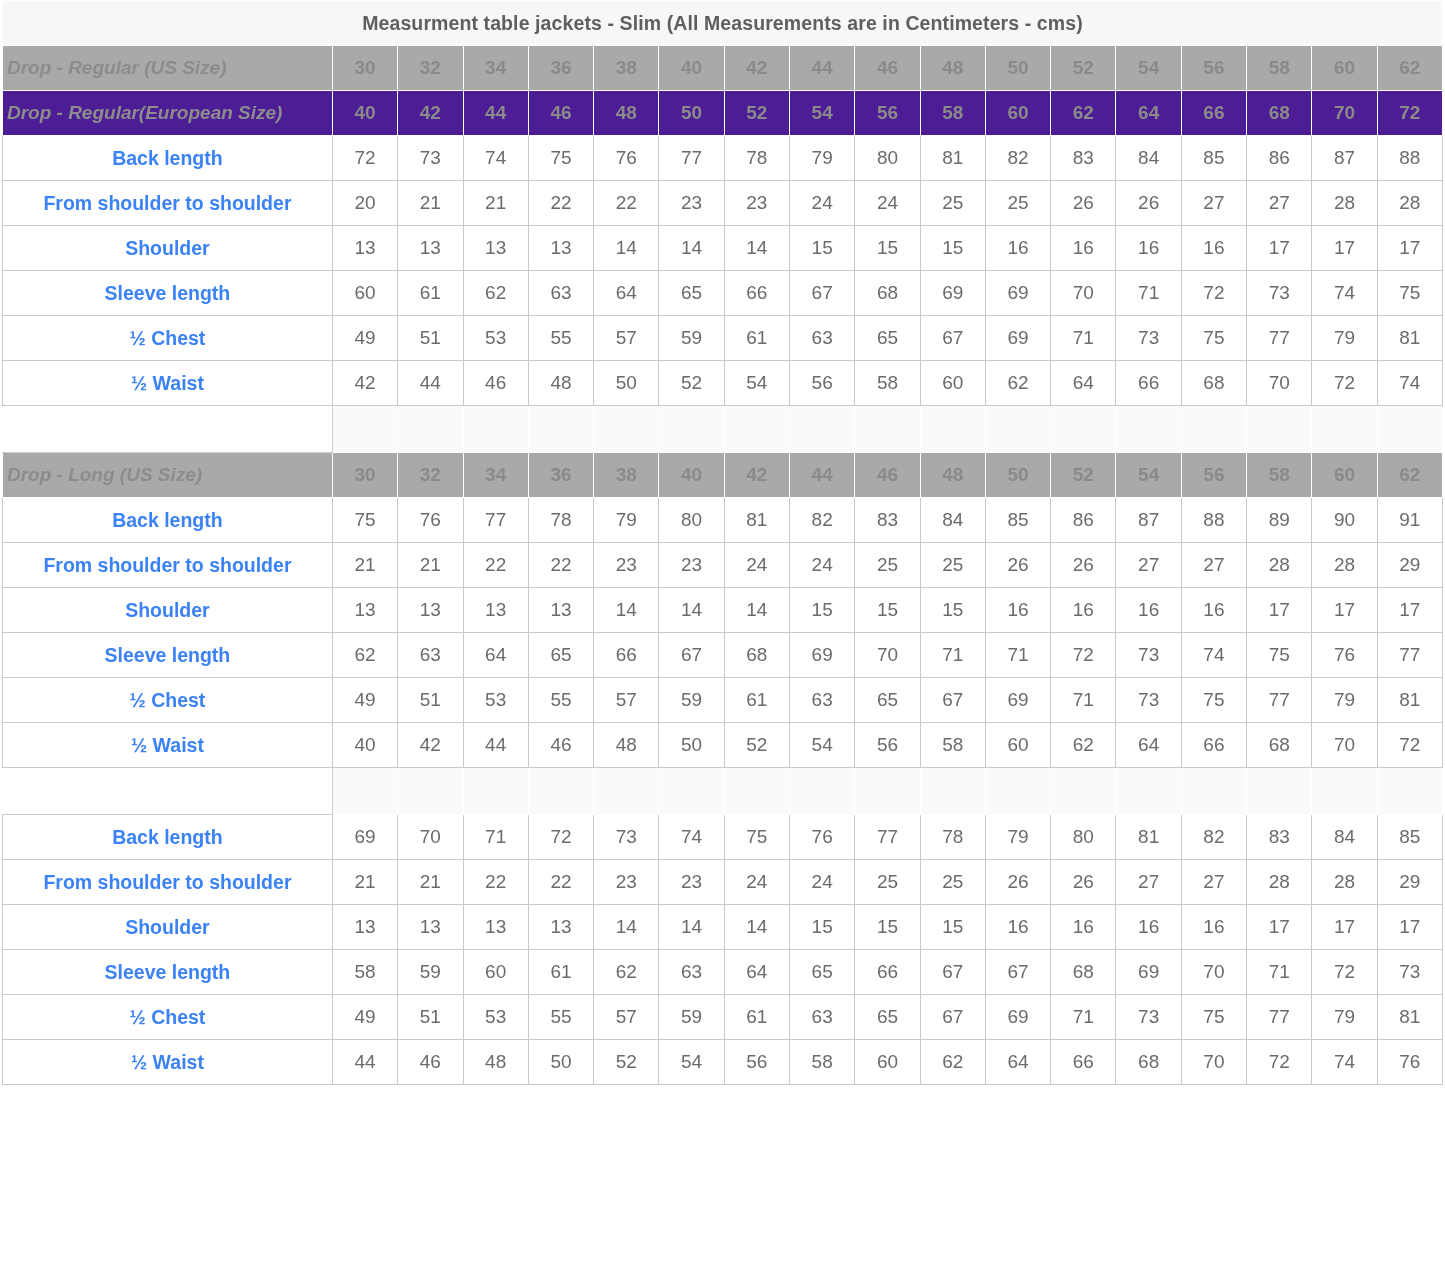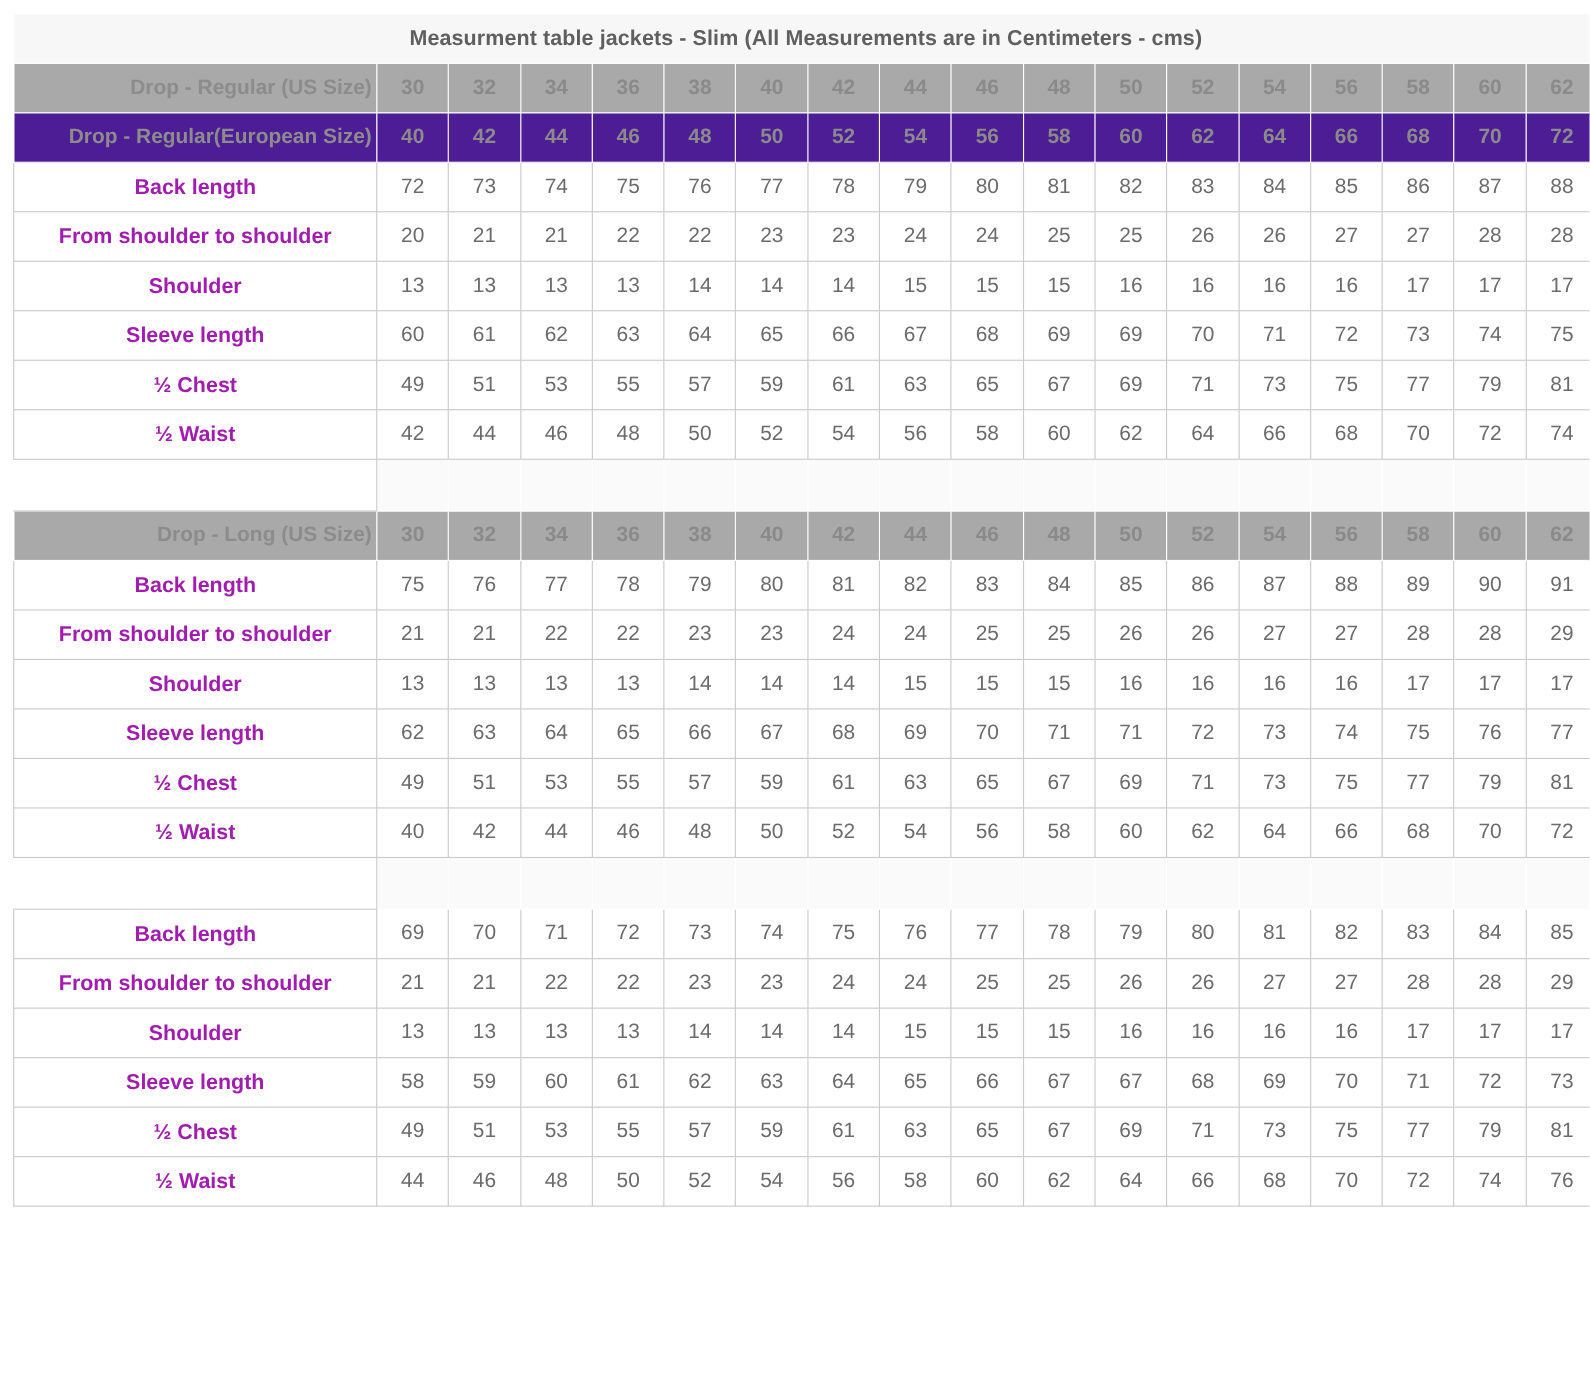--- a/index.html
+++ b/index.html
@@ -8,21 +8,21 @@
     background: #ffffff;
   }
   body {
     width: 1445px;
     font-family: "Liberation Sans", sans-serif;
     color: #6e6e6e;
   }
   .sheet {
     width: 1445px;
     box-sizing: border-box;
-    padding: 12px;
+    padding: 0;
   }
   table.size-table {
     border-collapse: collapse;
     table-layout: fixed;
     width: 1440px;
     margin: 0 auto;
   }
   table.size-table col.label-col { width: 330px; }
   table.size-table col.data-col  { width: 65.3px; }
 
@@ -41,41 +41,42 @@
     background: #a9a9a9;
     color: #8a8a8a;
     font-weight: bold;
     font-size: 19px;
     text-align: center;
     height: 44px;
     border: 1px solid #ffffff;
     padding: 0 4px;
   }
   .head-row td.rowlabel {
-    text-align: right;
+    text-align: left;
     color: #8c8c8c;
     font-size: 19px;
     white-space: nowrap;
+    font-style: italic;
   }
   .head-row.second td {
     background: #4c1d95;
   }
   .data-row td {
     border: 1px solid #c9c9c9;
     background: #ffffff;
     height: 44px;
     text-align: center;
     font-size: 19px;
     color: #6b6b6b;
     padding: 0 4px;
   }
   .data-row td.rowlabel {
     font-weight: bold;
     font-size: 19.5px;
-    color: #a21caf;
+    color: #3b82f6;
     text-align: center;
   }
   .spacer-row td {
     border: 1px solid #ffffff;
     background: #fafafa;
     height: 44px;
   }
   .spacer-row td.rowlabel {
     background: #ffffff;
     border: 1px solid #cccccc;

